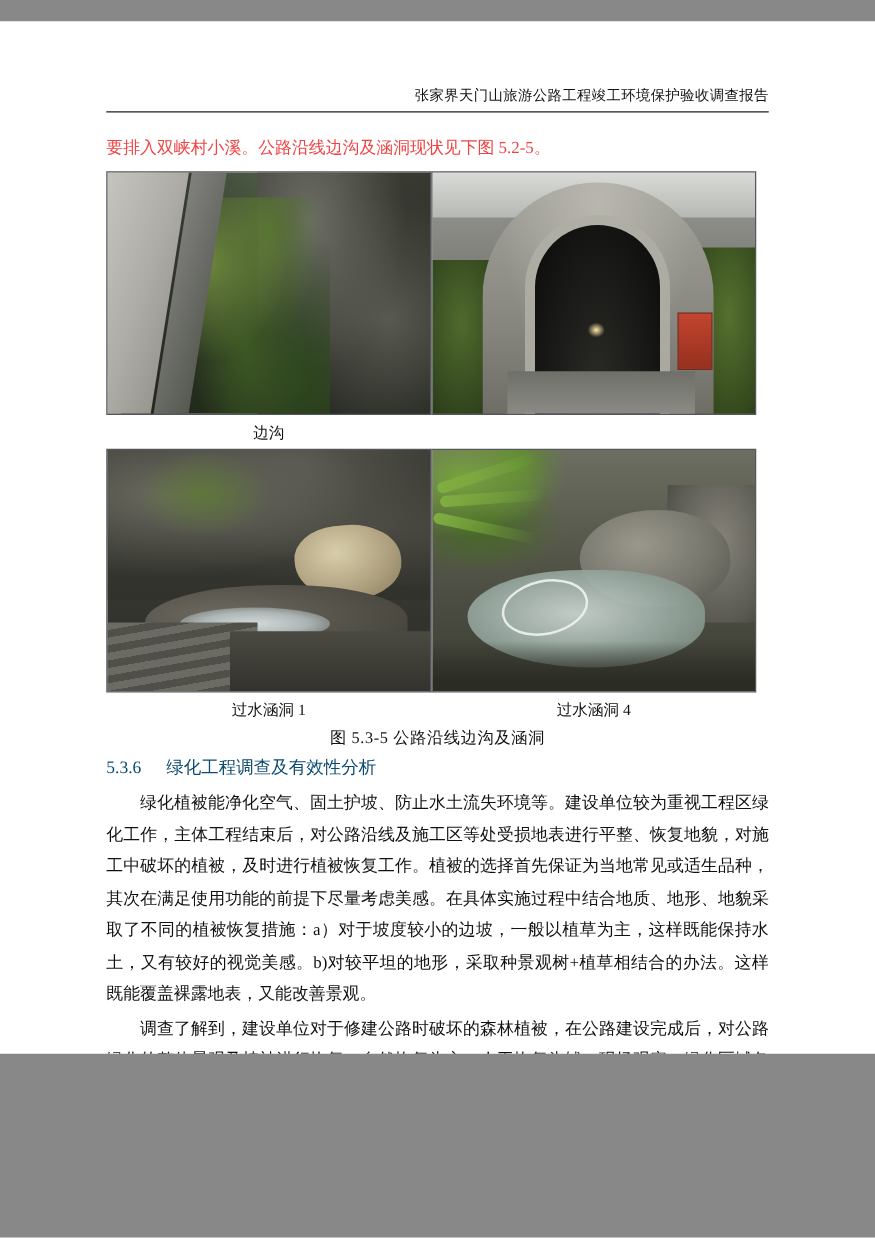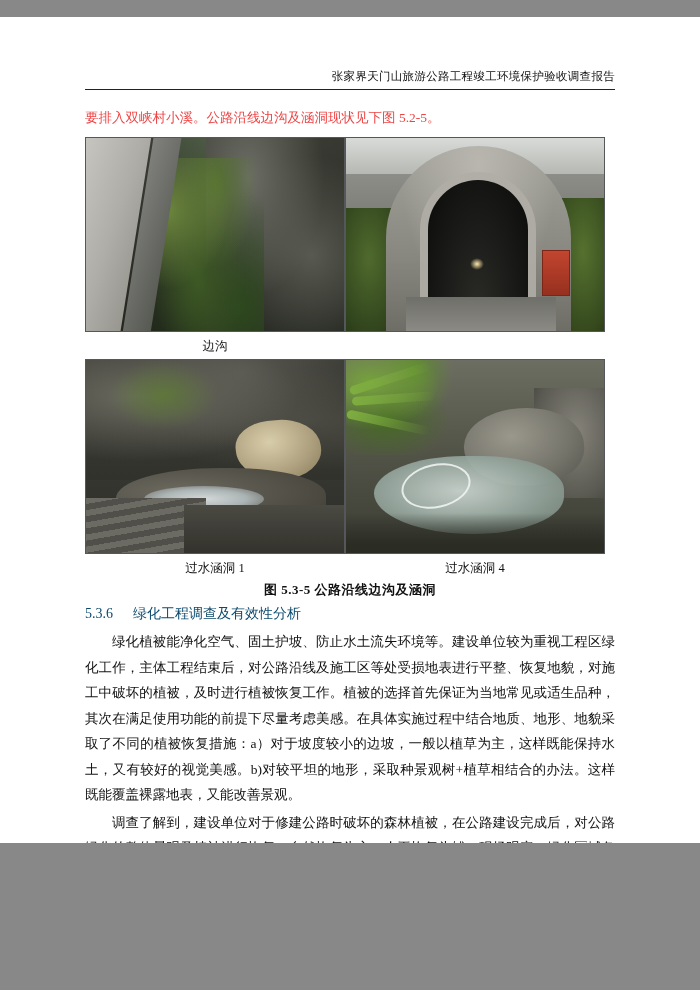--- a/index.html
+++ b/index.html
@@ -74,21 +74,20 @@
     line-height: 22px;
     padding-top: 3px;
     color: #111;
   }
   .fig-title {
     text-align: center;
     font-size: 13px;
     padding-top: 2px;
     color: #111;
     letter-spacing: 0.5px;
-    font-weight: bold;
   }
 
   
   .p1 {
     background:
       linear-gradient(105deg, rgba(0,0,0,0.35) 0%, rgba(0,0,0,0) 40%),
       linear-gradient(180deg, #4d5a44 0%, #39452f 35%, #2b3524 70%, #222a1c 100%);
   }
   .p1 .rock-wall {
     position: absolute; left: 120px; top: 0; width: 140px; height: 195px;

